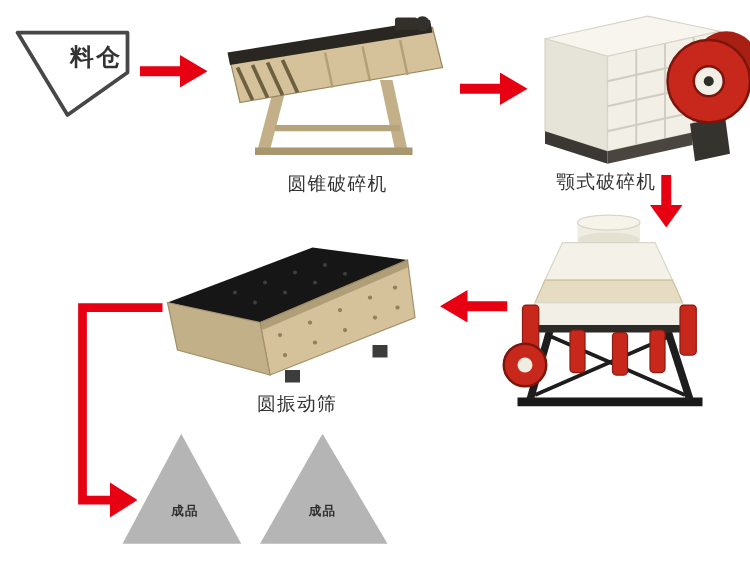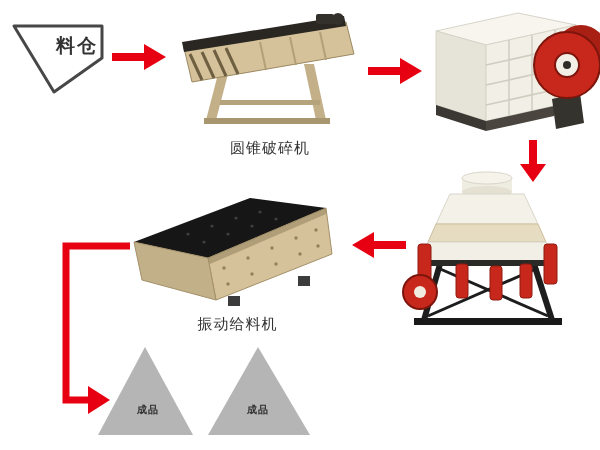--- a/index.html
+++ b/index.html
@@ -98,20 +98,21 @@
       </g>
       <polygon points="12,100 62,116 62,126 12,110" fill="#3b3833"></polygon>
       <polygon points="62,116 130,101 130,111 62,126" fill="#4a463f"></polygon>
       <polygon points="128,94 156,88 160,118 132,124" fill="#35332e"></polygon>
       <circle cx="157" cy="46" r="26" fill="#a81f14"></circle>
       <circle cx="143" cy="60" r="33" class="c-red" stroke="#7c150c" stroke-width="2"></circle>
       <circle cx="143" cy="60" r="12" fill="#f2efe7" stroke="#7c150c" stroke-width="2"></circle>
       <circle cx="143" cy="60" r="4" fill="#2f2d28"></circle>
     </svg>
   </div>
+  <div class="label" style="left:430px; top:136px; width:110px;">颚式破碎机</div>
 
   <div class="abs" style="left:520px; top:140px;">
     <svg width="26" height="42" viewBox="0 0 26 42">
       <path class="c-arrow" d="M9,0 v24 h-9 l13,18 13,-18 h-9 v-24 z"></path>
     </svg>
   </div>
 
   <div class="abs" style="left:398px; top:168px;">
     <svg width="178" height="162" viewBox="0 0 178 162">
       <rect x="16" y="150" width="148" height="7" fill="#191919"></rect>
@@ -173,21 +174,21 @@
         <circle cx="190" cy="54" r="1.7"></circle>
         <circle cx="96" cy="76" r="1.7"></circle>
           <circle cx="120" cy="66" r="1.7"></circle>
         <circle cx="144" cy="56" r="1.7"></circle>
           <circle cx="168" cy="46" r="1.7"></circle>
         <circle cx="188" cy="38" r="1.7"></circle>
       </g>
       <polygon points="80,66 198,16 198,22 82,72" fill="#8a7a55" opacity="0.5"></polygon>
     </svg>
   </div>
-  <div class="label" style="left:185px; top:314px; width:105px;">振动给料机</div>
+  <div class="label" style="left:185px; top:314px; width:105px;">圆振动筛</div>
 
   <div class="abs" style="left:58px; top:238px;">
     <svg width="120" height="185" viewBox="0 0 120 185">
       <path d="M72,8 L8,8 L8,162 L30,162" fill="none" stroke="var(--arrow,#e60012)" stroke-width="7"></path>
       <polygon class="c-arrow" points="30,148 30,176 52,162"></polygon>
     </svg>
   </div>
 
   <div class="abs" style="left:88px; top:345px;">
     <svg width="230" height="92" viewBox="0 0 230 92">

